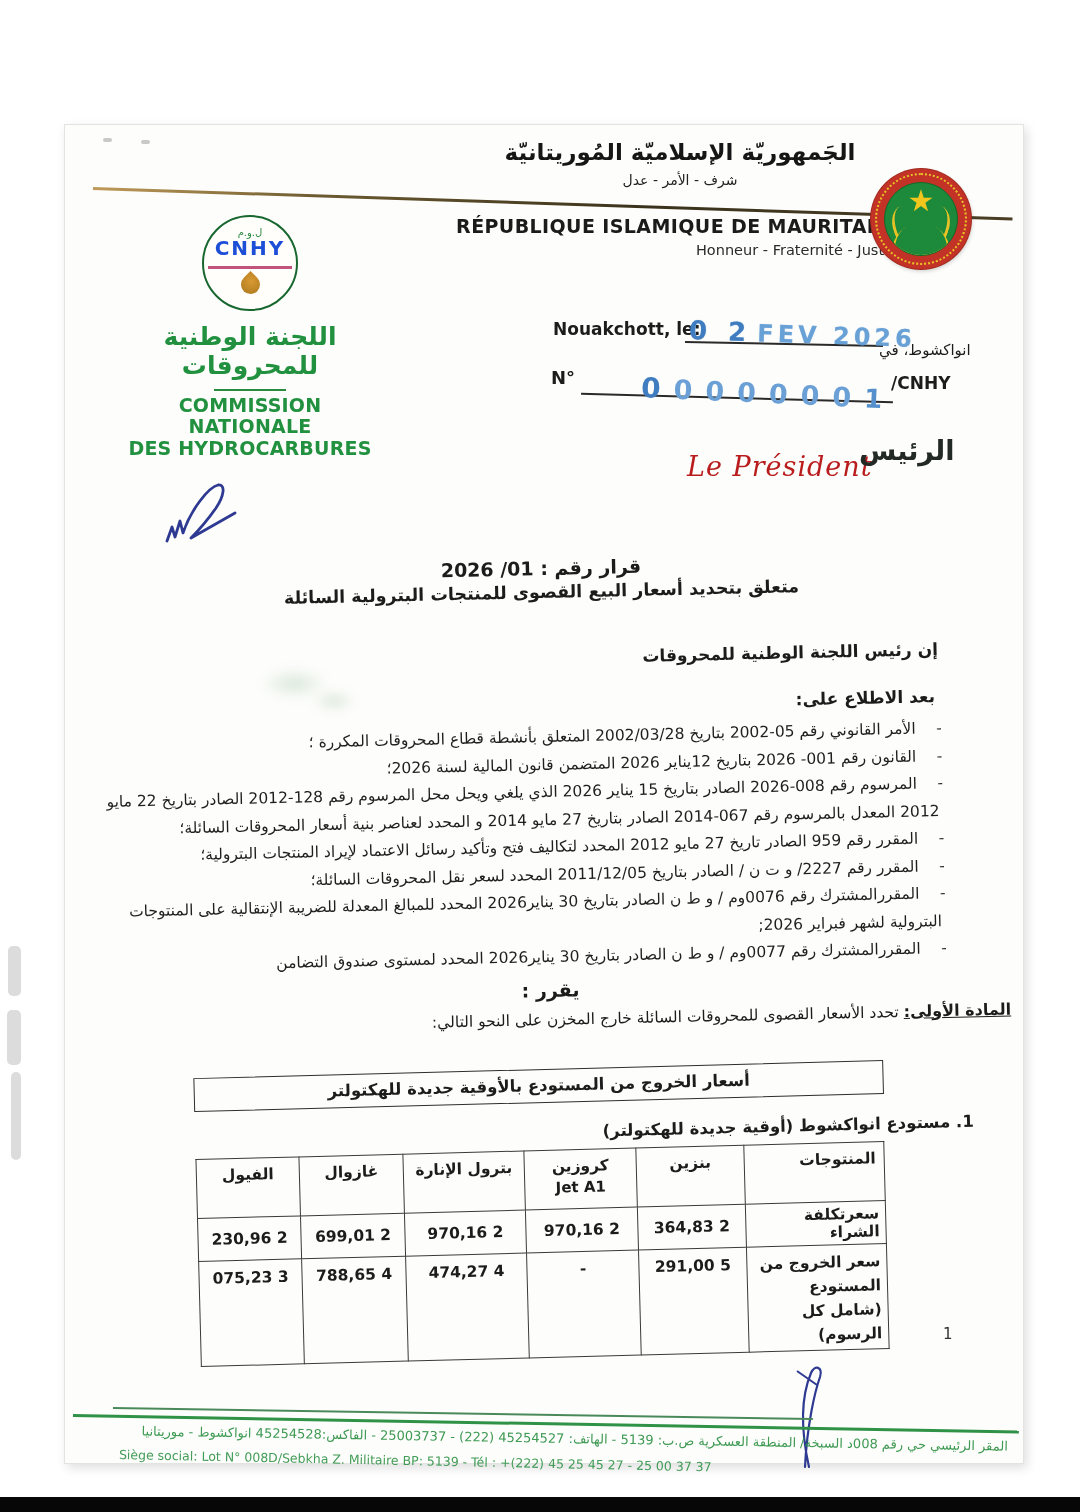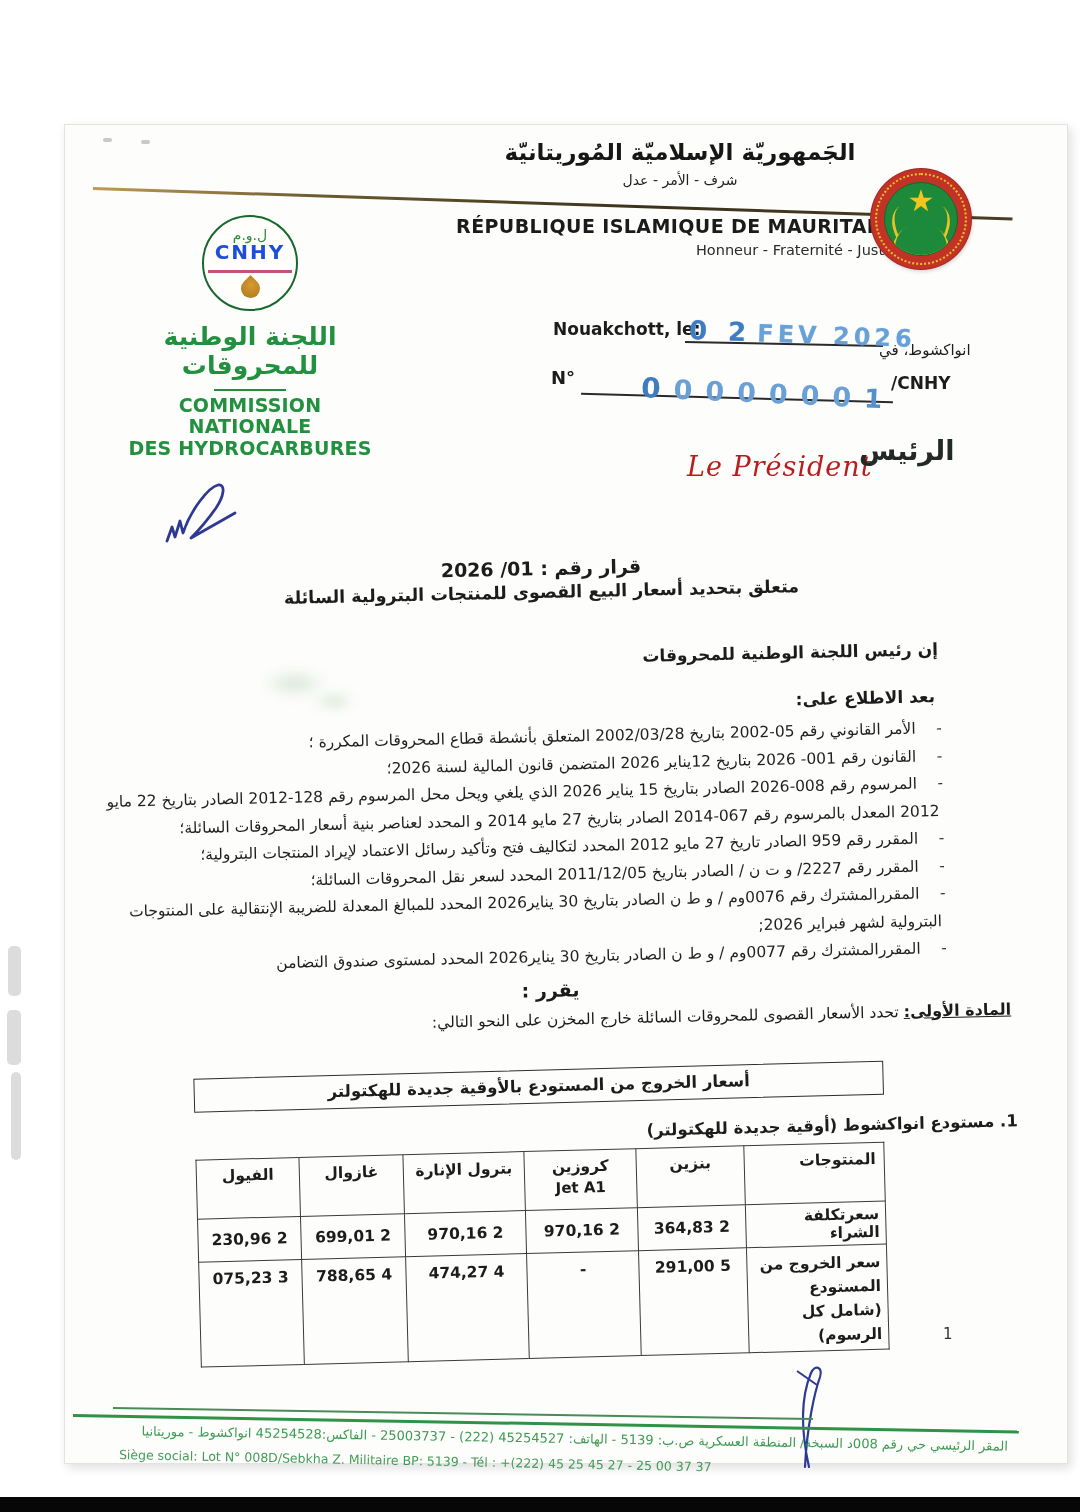--- a/index.html
+++ b/index.html
@@ -6,21 +6,20 @@
   body{
     width:1080px;height:1512px;position:relative;background:#ffffff;
     font-family:"DejaVu Sans",sans-serif;overflow:hidden;color:#1c1c1c;
   }
   .abs{position:absolute;}
   
   .paper{
     position:absolute;left:64px;top:124px;width:958px;height:1338px;
     background:#fdfdfb;border:1px solid #dddddad0;
     box-shadow:3px 4px 10px rgba(0,0,0,.13);
-    padding-left:44px;
   }
   
   .blackstrip{position:absolute;left:0;top:1497px;width:1080px;height:15px;background:#070707;}
   .graybar{position:absolute;background:#bfbfbf;opacity:.55;border-radius:5px;}
   .speck{position:absolute;background:#c9c9c9;border-radius:2px;}
   .ghost{position:absolute;border-radius:50%;filter:blur(5px);
     background:radial-gradient(closest-side,rgba(80,150,90,.20),rgba(80,150,90,0) 72%);}
   
   .center-ar{left:390px;top:14px;width:450px;text-align:center;}
   .republic-ar{font-size:23px;font-weight:bold;color:#161616;}
@@ -38,21 +37,21 @@
   .emblem .star{position:absolute;top:3px;left:50%;transform:translateX(-50%);color:#f2c71d;font-size:30px;line-height:1;}
   .emblem .cres-outer{position:absolute;left:50%;bottom:-26px;transform:translateX(-50%);width:58px;height:58px;border-radius:50%;background:#f2c71d;}
   .emblem .cres-inner{position:absolute;left:50%;bottom:-19px;transform:translateX(-50%);width:52px;height:52px;border-radius:50%;background:#1d8a3b;}
   .emblem .sprig{position:absolute;width:26px;height:44px;border:0;border-left:3px solid #e9c227;border-radius:50%;top:22px;}
   .emblem .sprig.l{left:8px;transform:rotate(-18deg);}
   .emblem .sprig.r{right:8px;transform:rotate(18deg) scaleX(-1);}
   
   .cnhy-block{left:50px;top:90px;width:270px;text-align:center;}
   .cnhy-circle{width:92px;height:92px;border:2.5px solid #17672f;border-radius:50%;margin:0 auto;
     display:flex;flex-direction:column;align-items:center;background:#fffefb;}
-  .cnhy-acr-ar{font-size:14px;color:#2a8a3f;margin-top:11px;line-height:1;}
+  .cnhy-acr-ar{font-size:10px;color:#2a8a3f;margin-top:11px;line-height:1;}
   .cnhy-acr{font-size:20px;font-weight:bold;color:#1d4ed8;letter-spacing:2px;line-height:1.05;}
   .cnhy-rule{width:84px;height:2.5px;background:#c2537a;margin-top:7px;}
   .droplet{width:19px;height:19px;margin:6px auto 0;border-radius:0 50% 50% 50%;transform:rotate(45deg);
     background:radial-gradient(circle at 40% 35%,#d89a32,#a9751d);}
   .cnhy-ar{font-size:25px;font-weight:bold;color:#22913f;margin-top:11px;}
   .cnhy-under{width:72px;height:2px;background:#2a8a3f;margin:9px auto 4px;}
   .cnhy-fr{font-size:19px;font-weight:bold;color:#22913f;line-height:1.12;letter-spacing:.2px;}
   
   .nkc-label{left:488px;top:194px;font-size:17px;font-weight:bold;color:#1c1c1c;}
   .date-line{left:620px;top:218px;width:198px;height:2px;background:#2a2a2a;transform:rotate(1.2deg);}

